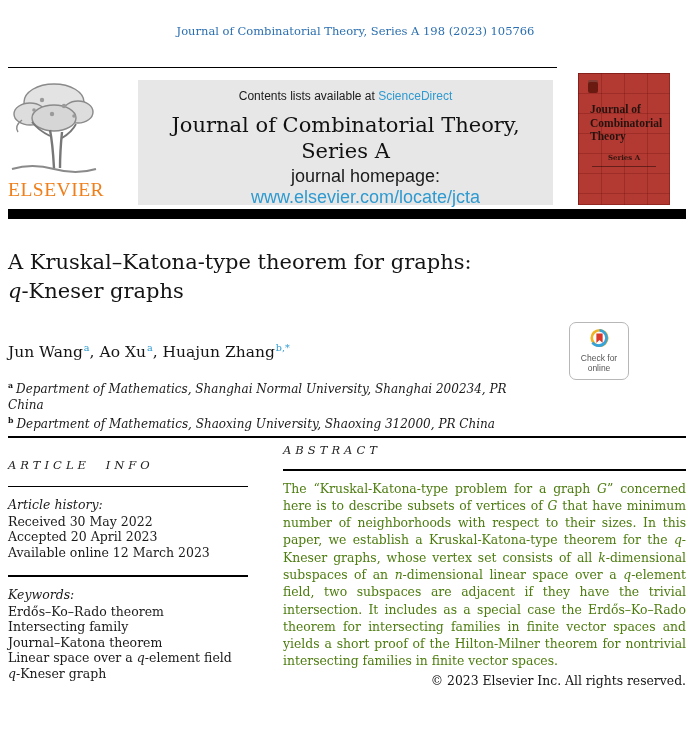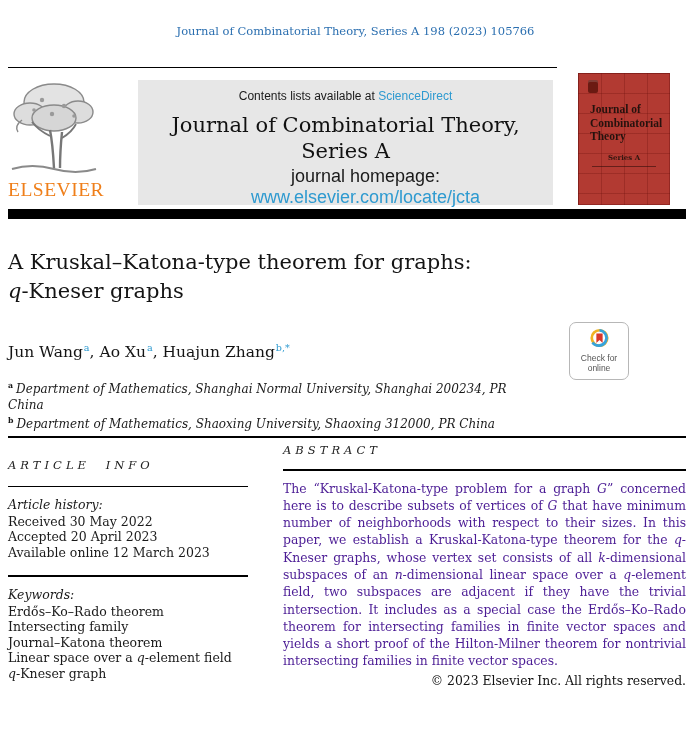--- a/index.html
+++ b/index.html
@@ -60,21 +60,21 @@
   .seg-sup{vertical-align:super;font-size:.62em;color:#2E9AD0;margin-left:1px;}
   .seg-supb{vertical-align:super;font-size:.65em;font-weight:bold;margin-right:3px;font-style:normal;}
 
   
   .col-heading{font-size:11.5px;letter-spacing:.35em;word-spacing:.7em;color:#222;font-style:italic;}
   .heading-rule{height:1.5px;background:#000;margin-top:12px;}
   .info-col{position:absolute;left:8px;top:458px;width:240px;font-size:12.5px;line-height:15.6px;}
   .label-italic{font-style:italic;margin:10px 0 1px;}
   .mid-rule{height:1.5px;background:#000;margin-top:15px;}
   .abs-col{position:absolute;left:283px;top:443px;width:403px;}
-  .abs-text{margin-top:9px;font-size:12.4px;line-height:17.3px;text-align:justify;color:#4c1d95;}
+  .abs-text{margin-top:9px;font-size:12.4px;line-height:17.3px;text-align:justify;color:#4d7c0f;}
   .copyright{margin-top:3px;text-align:right;font-size:12.4px;color:#141414;}
 </style>
 </head>
 <body>
 
 <div id="page">
 
   <div class="citation">Journal of Combinatorial Theory, Series A 198 (2023) 105766</div>
 
   <div class="rule top-rule"></div>

